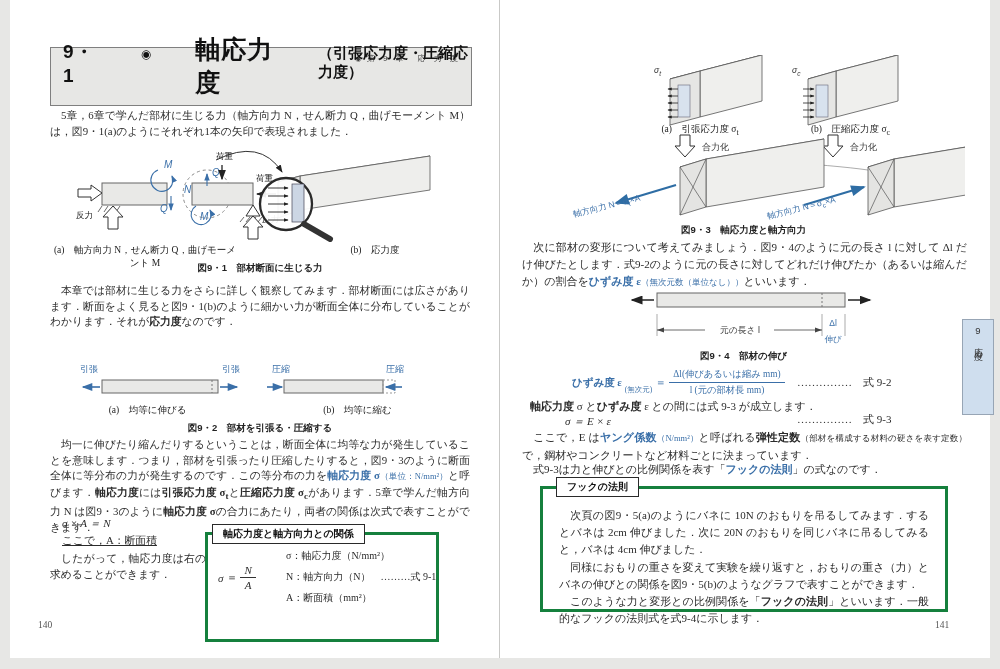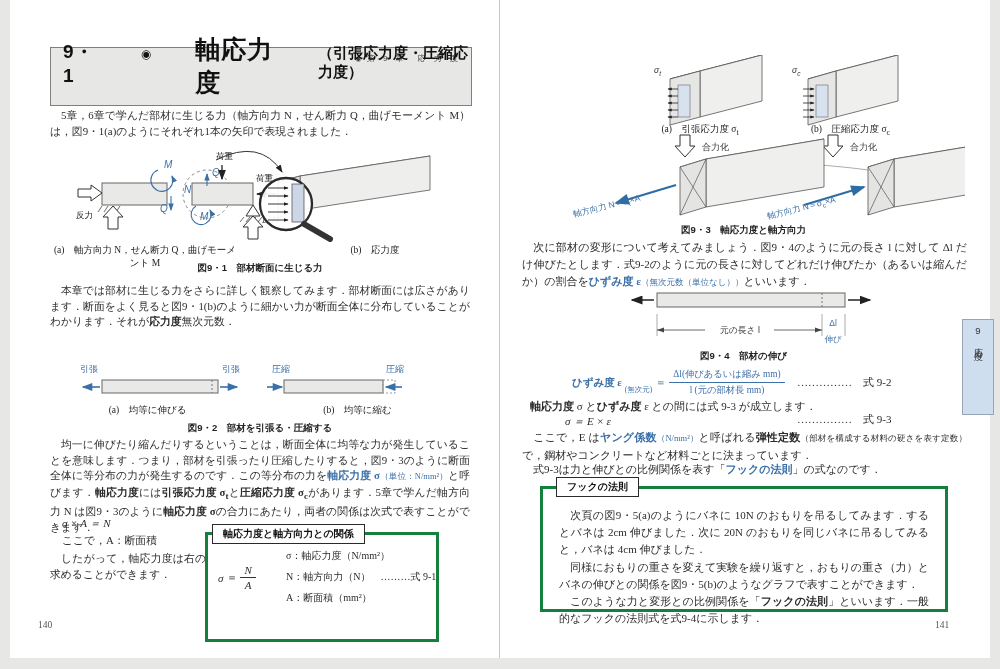--- a/index.html
+++ b/index.html
@@ -130,21 +130,21 @@
       <line x1="218" y1="66" x2="238" y2="66" marker-end="url(#mS)"></line>
       <line x1="218" y1="74" x2="238" y2="74" marker-end="url(#mS)"></line>
     </g>
     <line x1="254" y1="78" x2="280" y2="93" stroke="#333" stroke-width="6" stroke-linecap="round"></line>
   </svg>
   <div class="abs subcap" style="left:50px;top:244px;width:190px;">(a)　軸方向力 N，せん断力 Q，曲げモーメント M</div>
   <div class="abs subcap" style="left:315px;top:244px;width:120px;">(b)　応力度</div>
   <div class="abs figcap" style="left:50px;top:262px;width:420px;">図9・1　部材断面に生じる力</div>
 
   <div class="abs jtext" style="left:50px;top:283px;width:420px;">
-    <p style="margin:0;"><span>　本章では部材に生じる力をさらに詳しく観察してみます．部材断面には広さがあります．断面をよく見ると図9・1(b)のように細かい力が断面全体に分布していることがわかります．それが</span><span class="bold">応力度</span><span>無次元数．</span></p>
+    <p style="margin:0;"><span>　本章では部材に生じる力をさらに詳しく観察してみます．部材断面には広さがあります．断面をよく見ると図9・1(b)のように細かい力が断面全体に分布していることがわかります．それが</span><span class="bold">応力度</span><span>なのです．</span></p>
   </div>
 
   <svg class="abs" style="left:50px;top:362px;" width="420" height="42" viewBox="0 0 420 42">
     <text x="30" y="10" font-size="9" fill="#3a6fa8">引張</text>
     <text x="172" y="10" font-size="9" fill="#3a6fa8">引張</text>
     <line x1="50" y1="25" x2="33" y2="25" stroke="#3a6fa8" stroke-width="1.6" marker-end="url(#mU)"></line>
     <rect x="52" y="18" width="116" height="13" fill="#e9e9e7" stroke="#666"></rect>
     <line x1="162" y1="18" x2="162" y2="31" stroke="#777" stroke-dasharray="2,2"></line>
     <line x1="170" y1="25" x2="187" y2="25" stroke="#3a6fa8" stroke-width="1.6" marker-end="url(#mU)"></line>
     <text x="222" y="10" font-size="9" fill="#3a6fa8">圧縮</text>
@@ -154,21 +154,21 @@
     <rect x="333" y="18" width="12" height="13" fill="none" stroke="#999" stroke-dasharray="2,2"></rect>
     <line x1="352" y1="25" x2="336" y2="25" stroke="#3a6fa8" stroke-width="1.6" marker-end="url(#mU)"></line>
   </svg>
   <div class="abs subcap" style="left:50px;top:404px;width:195px;">(a)　均等に伸びる</div>
   <div class="abs subcap" style="left:270px;top:404px;width:175px;">(b)　均等に縮む</div>
   <div class="abs figcap" style="left:50px;top:422px;width:420px;">図9・2　部材を引張る・圧縮する</div>
 
   <p class="abs jtext" style="left:50px;top:437px;width:420px;margin:0;"><span>　均一に伸びたり縮んだりするということは，断面全体に均等な力が発生していることを意味します．つまり，部材を引張ったり圧縮したりすると，図9・3のように断面全体に等分布の力が発生するのです．この等分布の力を</span><span class="blue bold">軸応力度 σ</span><span class="blue smallnote">（単位：N/mm²）</span><span>と呼びます．</span><span class="bold">軸応力度</span><span>には</span><span class="bold">引張応力度 σ</span><sub class="bold">t</sub><span>と</span><span class="bold">圧縮応力度 σ</span><sub class="bold">c</sub><span>があります．5章で学んだ軸方向力 N は図9・3のように</span><span class="bold">軸応力度 σ</span><span>の合力にあたり，両者の関係は次式で表すことができます．</span></p>
 
   <div class="abs eq" style="left:62px;top:516px;">σ × A ＝ N</div>
-  <div class="abs jtext" style="left:62px;top:533px;">ここで，A：断面積</div>
+  <div class="abs jtext" style="left:62px;top:533px;text-decoration:underline;">ここで，A：断面積</div>
   <div class="abs jtext" style="left:50px;top:551px;width:190px;">　したがって，軸応力度は右のように求めることができます．</div>
 
   <div class="abs boxed" style="left:205px;top:532px;width:228px;height:104px;"></div>
   <div class="abs boxtitle" style="left:212px;top:524px;">軸応力度と軸方向力との関係</div>
   <div class="abs eqrow eq" style="left:218px;top:564px;">
     <span>σ</span>
     <span style="font-style:normal;">＝</span>
     <span class="frac">
         <span class="num">N</span>
         <span class="den">A</span>

